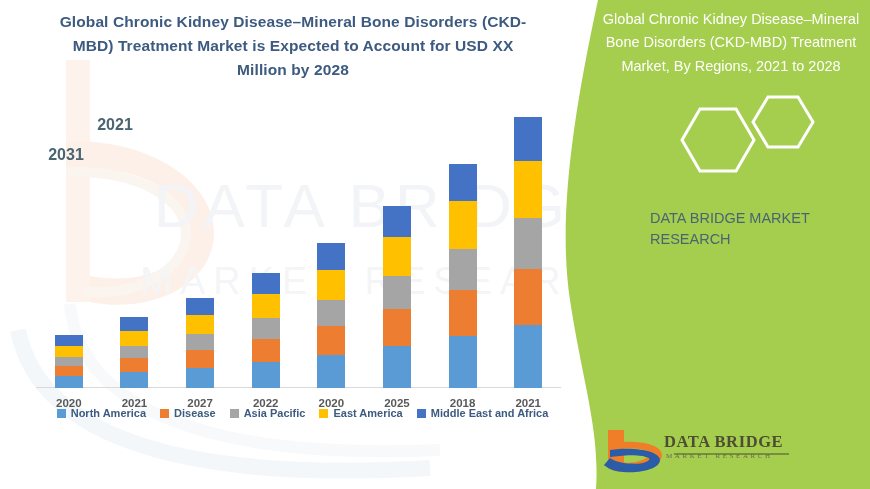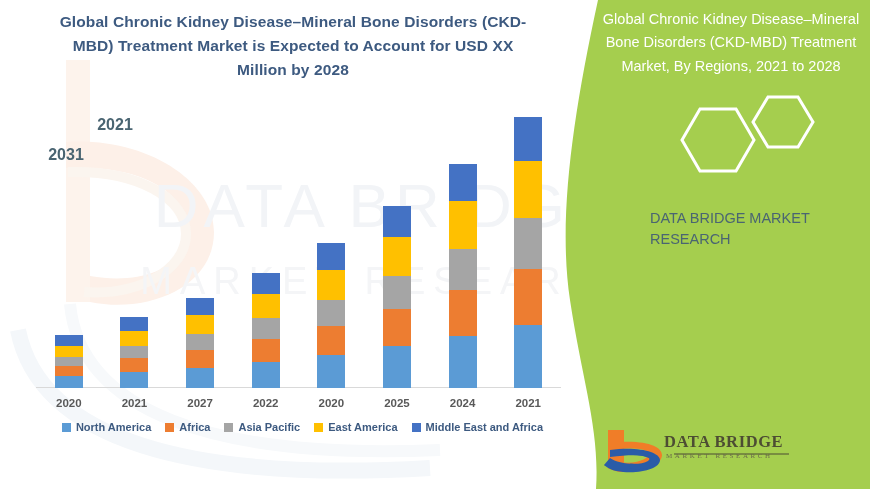--- a/index.html
+++ b/index.html
@@ -82,21 +82,21 @@
   .bar{position:absolute;bottom:0;width:28px;}
   .seg{width:100%;display:block;}
   .xlabels{position:absolute;left:36px;top:385px;width:525px;height:20px;}
   .xlabel{
     position:absolute;width:57px;text-align:center;color:#595959;
     font-size:11.5px;font-weight:600;
   }
 
   
   .legend{
-    position:absolute;left:30px;top:418px;width:545px;height:18px;
+    position:absolute;left:30px;top:404px;width:545px;height:18px;
     display:flex;align-items:center;justify-content:center;gap:14px;
   }
   .legend-item{display:flex;align-items:center;gap:5px;}
   .legend-swatch{width:9px;height:9px;display:block;}
   .legend-label{color:#3d5a80;font-size:11px;font-weight:700;white-space:nowrap;}
 </style>
 </head>
 <body>
 
 <div id="root">
@@ -181,33 +181,33 @@
           <span class="seg" style="height: 63.2377px; background: rgb(91, 155, 213);"></span>
         </div>
       </div>
     <div class="xlabels" id="xlabels">
         <div class="xlabel" style="left: 4.3125px;">2020</div>
         <div class="xlabel" style="left: 69.9375px;">2021</div>
         <div class="xlabel" style="left: 135.562px;">2027</div>
         <div class="xlabel" style="left: 201.188px;">2022</div>
         <div class="xlabel" style="left: 266.812px;">2020</div>
         <div class="xlabel" style="left: 332.438px;">2025</div>
-        <div class="xlabel" style="left: 398.062px;">2024</div>
+        <div class="xlabel" style="left: 398.062px;">2018</div>
         <div class="xlabel" style="left: 463.688px;">2021</div>
       </div>
   </div>
 
   <div class="legend" id="legend">
       <div class="legend-item">
         <span class="legend-swatch" style="background: rgb(91, 155, 213);"></span>
         <span class="legend-label">North America</span>
       </div>
       <div class="legend-item">
         <span class="legend-swatch" style="background: rgb(237, 125, 49);"></span>
-        <span class="legend-label">Africa</span>
+        <span class="legend-label">Disease</span>
       </div>
       <div class="legend-item">
         <span class="legend-swatch" style="background: rgb(165, 165, 165);"></span>
         <span class="legend-label">Asia Pacific</span>
       </div>
       <div class="legend-item">
         <span class="legend-swatch" style="background: rgb(255, 192, 0);"></span>
         <span class="legend-label">East America</span>
       </div>
       <div class="legend-item">

